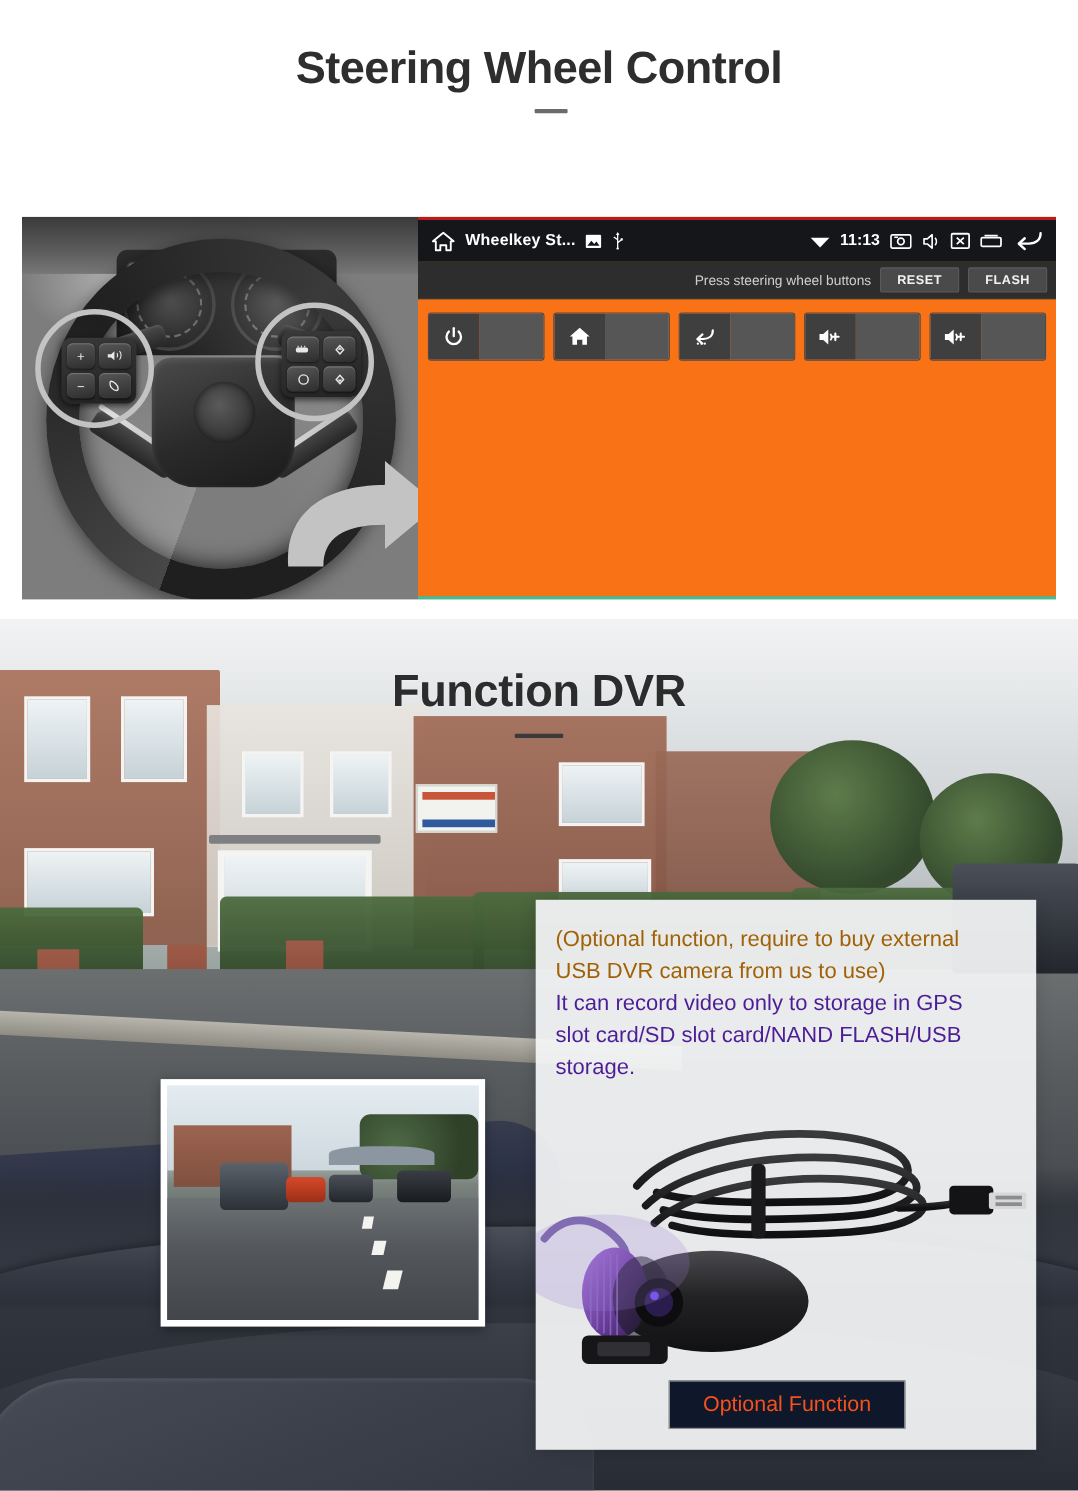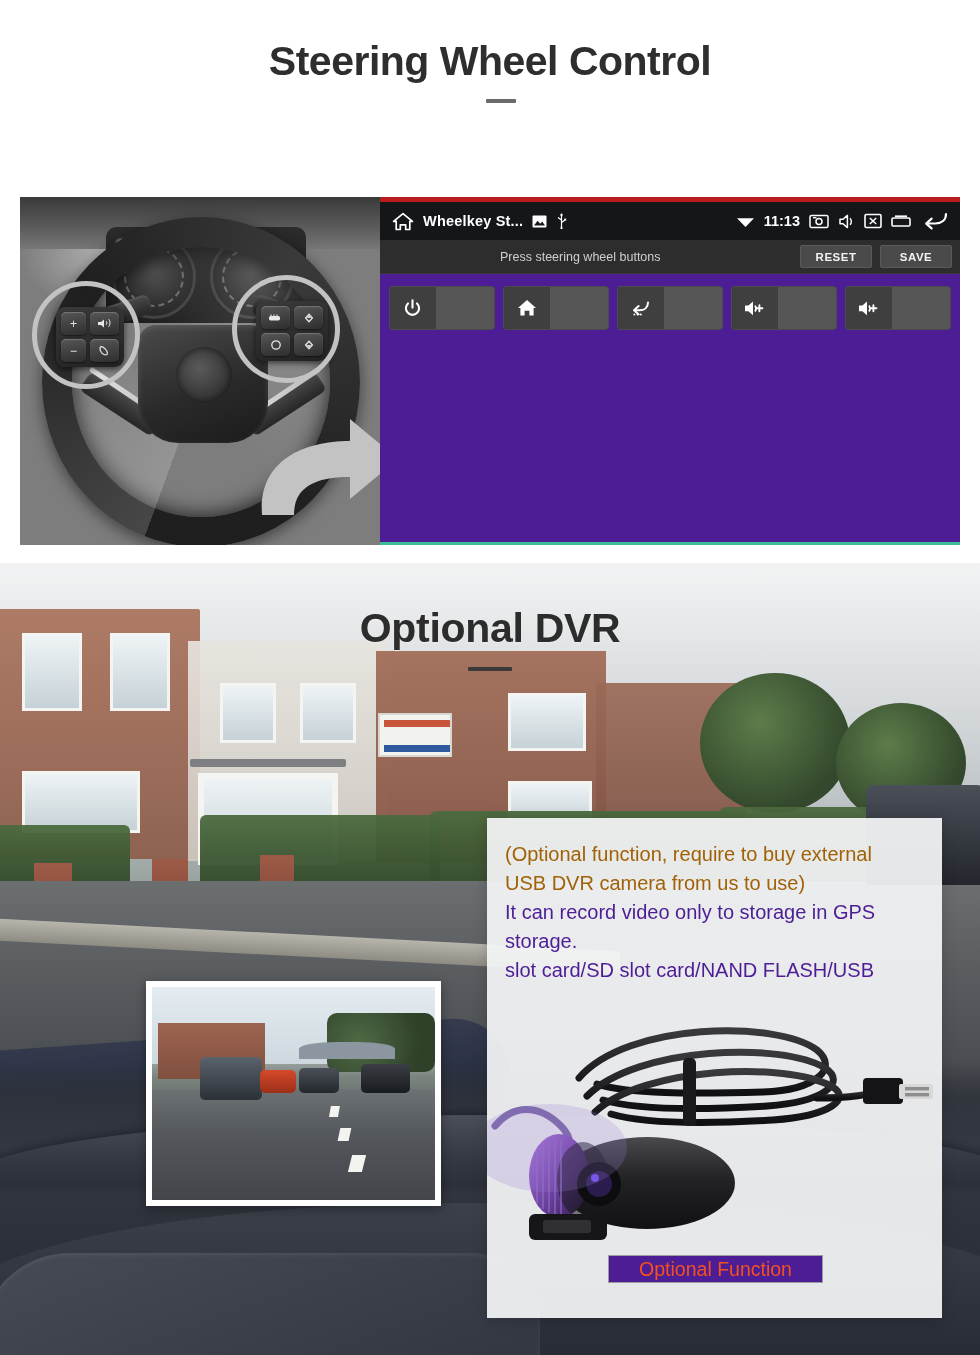--- a/index.html
+++ b/index.html
@@ -140,40 +140,40 @@
   }
   .hl-l { left:12px; top:84px; width:108px; height:108px; }
   .hl-r { left:212px; top:78px; width:108px; height:108px; }
 
   
   .arrow-wrap { position:absolute; left:222px; top:200px; width:160px; height:120px; }
   .arrow-wrap svg { width:100%; height:100%; display:block; }
 
   
   .android {
-    position:relative; width:580px; height:348px; background:#4c1d95;
-    border-top:5px solid #b91c1c; border-bottom:3px solid #3fbd9a;
+    position:relative; width:580px; height:348px; background:#f97316;
+    border-top:3px solid #b91c1c; border-bottom:3px solid #3fbd9a;
     overflow:hidden;
   }
   .statusbar {
     height:38px; background:#14161a; display:flex; align-items:center;
     padding:0 10px 0 12px; gap:9px; color:#ffffff;
   }
   .sb-title { font-size:14.5px; font-weight:bold; letter-spacing:.2px; white-space:nowrap; }
   .sb-spacer { flex:1 1 auto; }
   .sb-time { font-size:14.5px; font-weight:bold; }
   .sb-ico { display:flex; align-items:center; justify-content:center; }
   .sb-ico svg { display:block; }
 
   .actionbar {
     height:34px; background:#2d2d2d; display:flex; align-items:center;
     padding:0 8px 0 0; gap:8px;
     border-bottom:1px solid #3a3a3a;
   }
-  .ab-hint { flex:1 1 auto; text-align:left; color:#cfcfcf; font-size:12.5px; padding-left:120px; }
+  .ab-hint { flex:1 1 auto; text-align:right; color:#cfcfcf; font-size:12.5px; padding-left:84px; }
   .ab-btn {
     min-width:72px; height:23px; background:#4a4a4a; border:1px solid #5a5a5a;
     border-radius:2px; color:#f2f2f2; font-size:11.5px; font-weight:bold;
     display:flex; align-items:center; justify-content:center; letter-spacing:.5px;
   }
 
   .keyrow {
     display:flex; gap:8px; padding:12px 9px 0 9px;
   }
   .keycell {
@@ -342,22 +342,22 @@
   }
   .ip-text { position:absolute; left:18px; top:22px; width:425px; }
   .ip-red  { color:#a16207; font-size:20px; line-height:29px; }
   .ip-gray { color:#4c1d95; font-size:20px; line-height:29px; }
 
   
   .camera { position:absolute; left:0px; top:180px; width:455px; height:250px; }
   .camera svg { width:100%; height:100%; display:block; }
 
   .optbtn {
-    position:absolute; left:121px; top:437px; width:215px; height:28px;
-    border:1px solid #9b9b9b; background:#4c1d95;
+    position:absolute; left:121px; top:437px; width:215px; height:44px;
+    border:1px solid #9b9b9b; background:#0f172a;
     display:flex; align-items:center; justify-content:center;
     color:#f4511e; font-size:19.5px;
   }
 </style>
 </head>
 <body>
 
 <div class="page">
 
   <div class="sec1">
@@ -509,21 +509,21 @@
             <svg width="30" height="22" viewBox="0 0 30 22" aria-hidden="true">
               <path d="M26 4c0 6-4.4 9.5-10.6 9.5H7.6" fill="none" stroke="#fff" stroke-width="2.2" stroke-linecap="round"></path>
               <path d="M11.6 8.6 6.2 13.6l5.4 4.8" fill="none" stroke="#fff" stroke-width="2.2" stroke-linecap="round" stroke-linejoin="round"></path>
             </svg>
           </span>
         </div>
 
         <div class="actionbar">
           <span class="ab-hint">Press steering wheel buttons</span>
           <span class="ab-btn">RESET</span>
-          <span class="ab-btn">SAVE</span>
+          <span class="ab-btn">FLASH</span>
         </div>
 
         <div class="keyrow">
           <div class="keycell">
             <div class="kc-left">
               <svg width="19" height="19" viewBox="0 0 19 19" aria-hidden="true">
                 <path d="M5 4.4a6.6 6.6 0 1 0 9 0" fill="none" stroke="#fff" stroke-width="2.1" stroke-linecap="round"></path>
                 <path d="M9.5 1.4v7.2" stroke="#fff" stroke-width="2.1" stroke-linecap="round"></path>
               </svg>
             </div>
@@ -619,21 +619,21 @@
       <div class="kerb"></div>
       <div class="parked" style="left:866px; top:222px; width:120px; height:100px;"></div>
 
       <div class="bonnet"></div>
       <div class="dash"></div>
       <div class="dash-lip"></div>
       <div class="dash-lip2"></div>
       <div class="dash-pad"></div>
     </div>
 
-    <div class="s2-title">Optional DVR</div>
+    <div class="s2-title">Function DVR</div>
     <div class="s2-rule"></div>
   </div>
 
   <div class="inset">
     <div class="inset-img">
       <div class="ii-sky"></div>
       <div class="ii-terrace"></div>
       <div class="ii-trees"></div>
       <div class="ii-hill"></div>
       <div class="ii-sign"></div>
@@ -647,22 +647,22 @@
       <div class="ii-line ii-l3"></div>
     </div>
   </div>
 
   <div class="infopanel">
 
     <div class="ip-text">
       <div class="ip-red">(Optional function, require to buy external</div>
       <div class="ip-red">USB DVR camera from us to use)</div>
       <div class="ip-gray">It can record video only to storage in GPS</div>
+      <div class="ip-gray">slot card/SD slot card/NAND FLASH/USB</div>
       <div class="ip-gray">storage.</div>
-      <div class="ip-gray">slot card/SD slot card/NAND FLASH/USB</div>
     </div>
 
     <div class="camera">
       <svg viewBox="0 0 455 250" aria-hidden="true">
         <defs>
           <linearGradient id="bodyg" x1="0" y1="0" x2="0" y2="1">
             <stop offset="0%" stop-color="#4a4a4e"></stop>
             <stop offset="45%" stop-color="#232326"></stop>
             <stop offset="100%" stop-color="#111113"></stop>
           </linearGradient>

